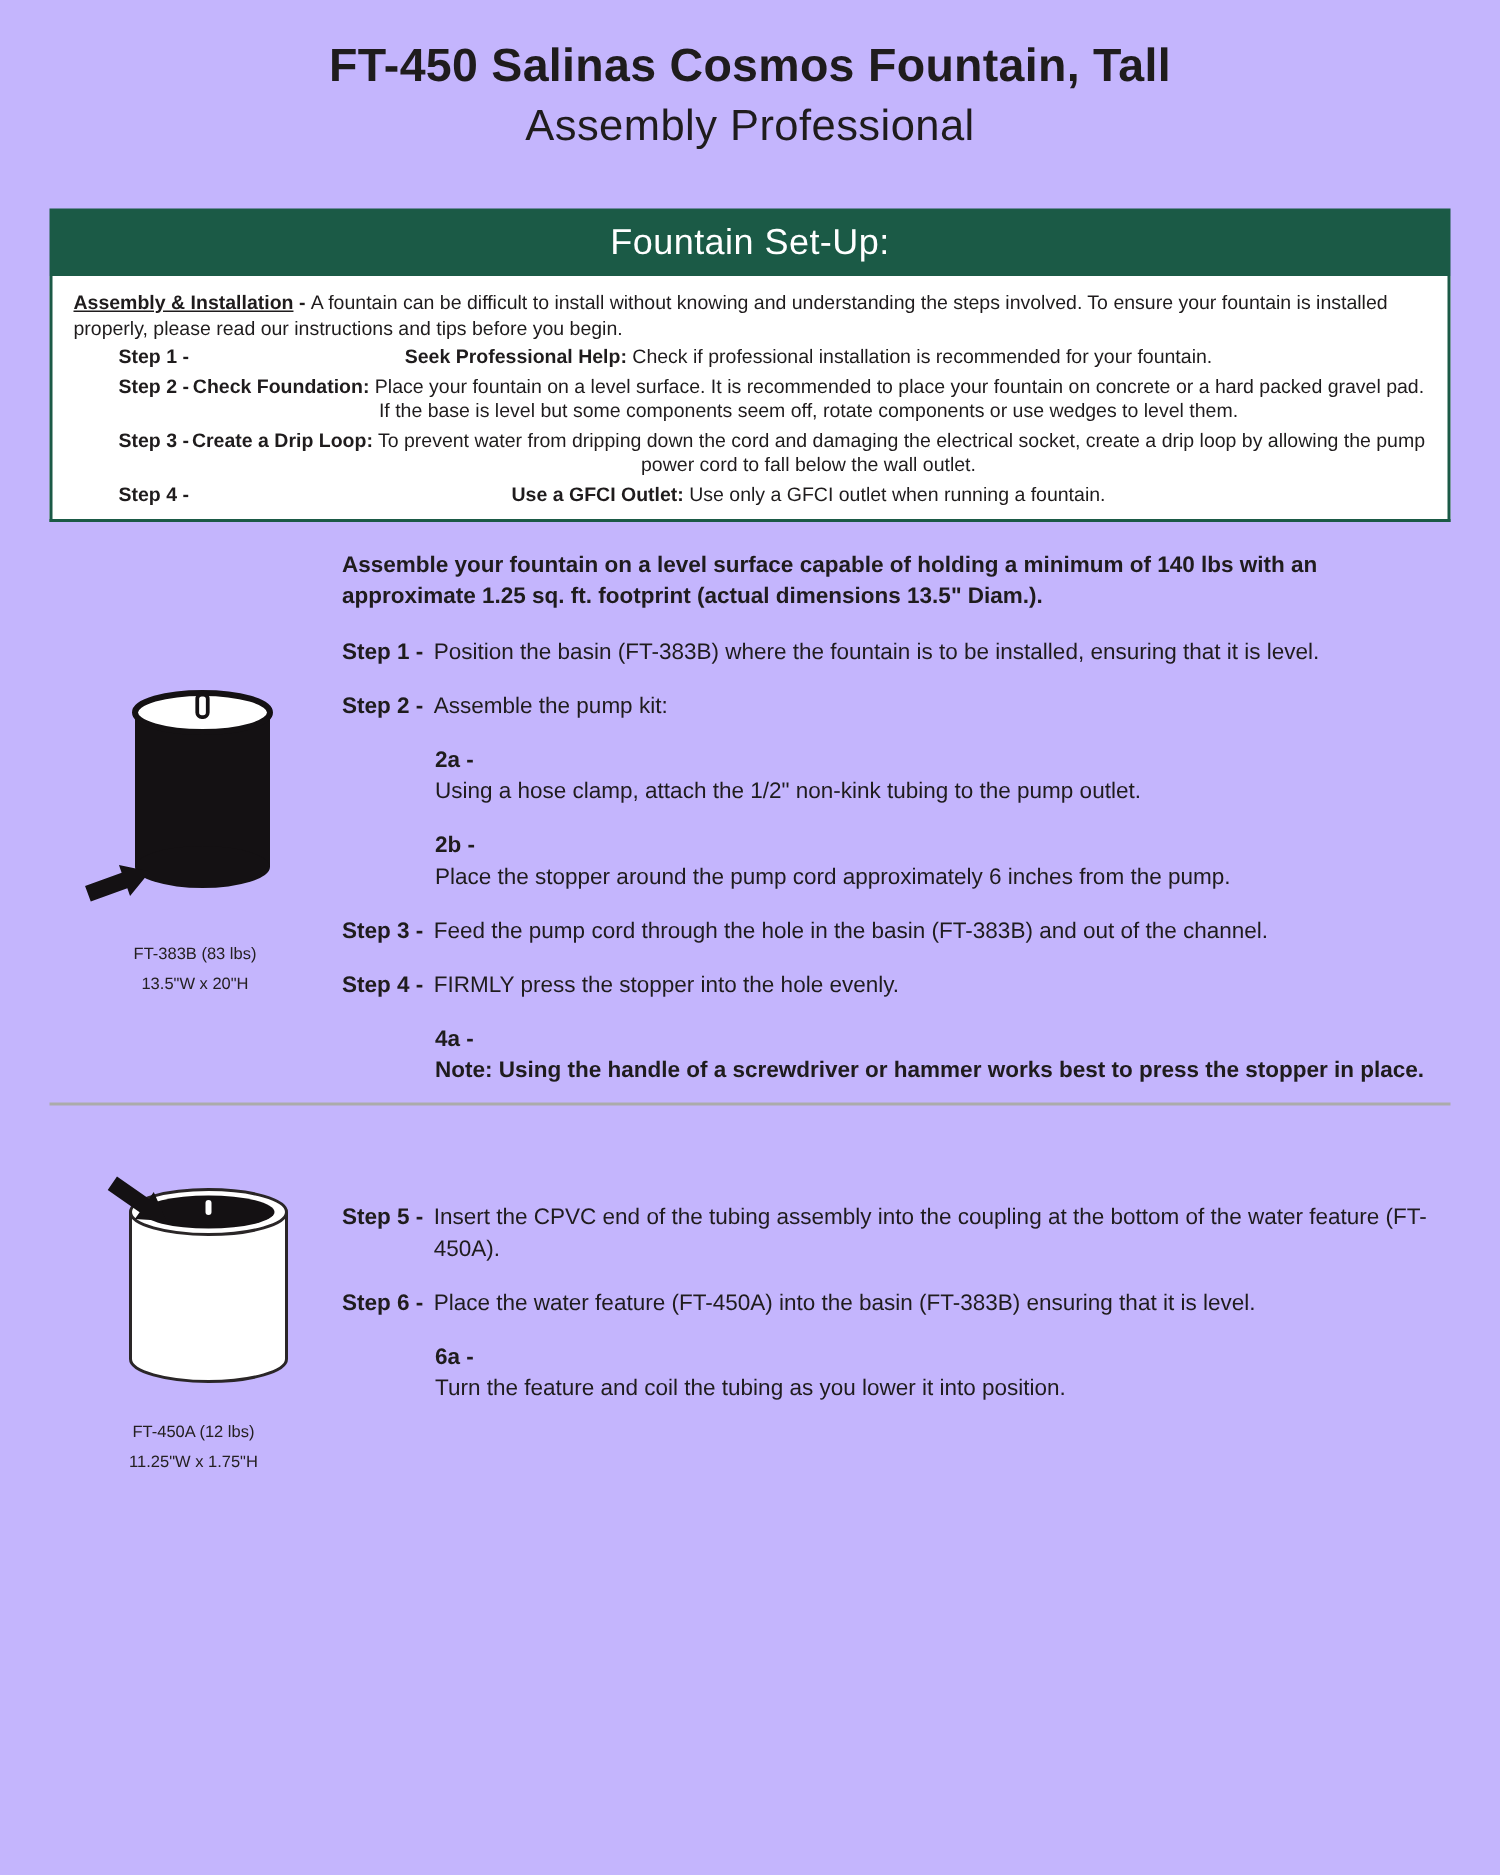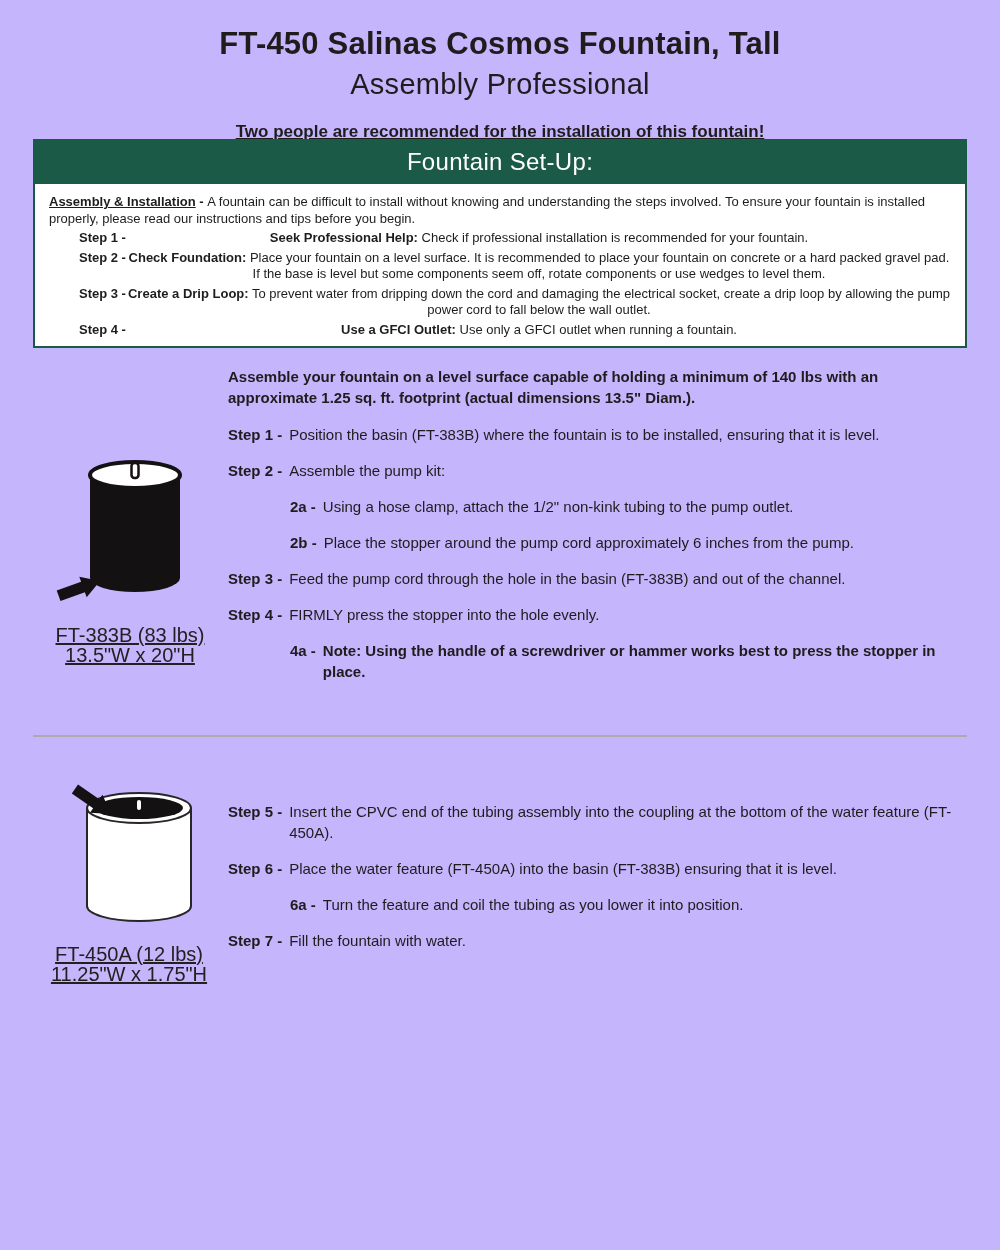--- a/index.html
+++ b/index.html
@@ -41,42 +41,41 @@
   .setup-step .txt { flex:1;text-align:center; }
   .setup-step .slead { font-weight:bold; }
 
   
   .main1 { position:absolute; left:228px; top:366px; width:730px; font-size:15px; line-height:21px; }
   .main2 { position:absolute; left:228px; top:801px; width:740px; font-size:15px; line-height:21px; }
   .intro-bold { font-weight:bold; margin-bottom:16px; }
   .step { display:flex; margin-bottom:15px; }
   .step .lbl { font-weight:bold; flex:none; margin-right:7px; white-space:nowrap; }
   .step .txt { flex:1; }
-  .step.sub { margin-left:62px; }
+  .step.sub { margin-left:62px;flex-direction:column; }
   .step.boldtext .txt { font-weight:bold; }
 
   
   .divider { position:absolute; left:33px; top:735px; width:934px; border-top:2px solid #ababab; }
 
   
   .figure { position:absolute; text-align:center; }
   .fig1 { left:40px; top:450px; width:180px; }
   .fig2 { left:36px; top:776px; width:186px; }
-  .figure .caption { font-size:20px; line-height:20px; margin-top:6px; color:#242021;text-decoration:underline; }
+  .figure .caption { font-size:11px; line-height:20px; margin-top:6px; color:#242021; }
 
 </style>
 </head>
 <body>
 
 <div class="page">
 
   <div class="header">
     <div class="title1">FT-450 Salinas Cosmos Fountain, Tall</div>
     <div class="title2">Assembly Professional</div>
-    <div class="note">Two people are recommended for the installation of this fountain!</div>
   </div>
 
   <div class="setup-box">
     <div class="setup-header">Fountain Set-Up:</div>
     <div class="setup-body">
       <div class="setup-intro">
         <span class="lead">Assembly &amp; Installation</span><span class="dash"> - </span><span>A fountain can be difficult to install without knowing and understanding the steps involved. To ensure your fountain is installed properly, please read our instructions and tips before you begin.</span>
       </div>
       <div class="setup-step">
         <span class="lbl">Step 1 -</span>
@@ -174,19 +173,15 @@
       <span class="txt">Insert the CPVC end of the tubing assembly into the coupling at the bottom of the water feature (FT-450A).</span>
     </div>
     <div class="step">
       <span class="lbl">Step 6 -</span>
       <span class="txt">Place the water feature (FT-450A) into the basin (FT-383B) ensuring that it is level.</span>
     </div>
     <div class="step sub">
       <span class="lbl">6a -</span>
       <span class="txt">Turn the feature and coil the tubing as you lower it into position.</span>
     </div>
-    <div class="step">
-      <span class="lbl">Step 7 -</span>
-      <span class="txt">Fill the fountain with water.</span>
-    </div>
   </div>
 
 </div>
 
 </body></html>

